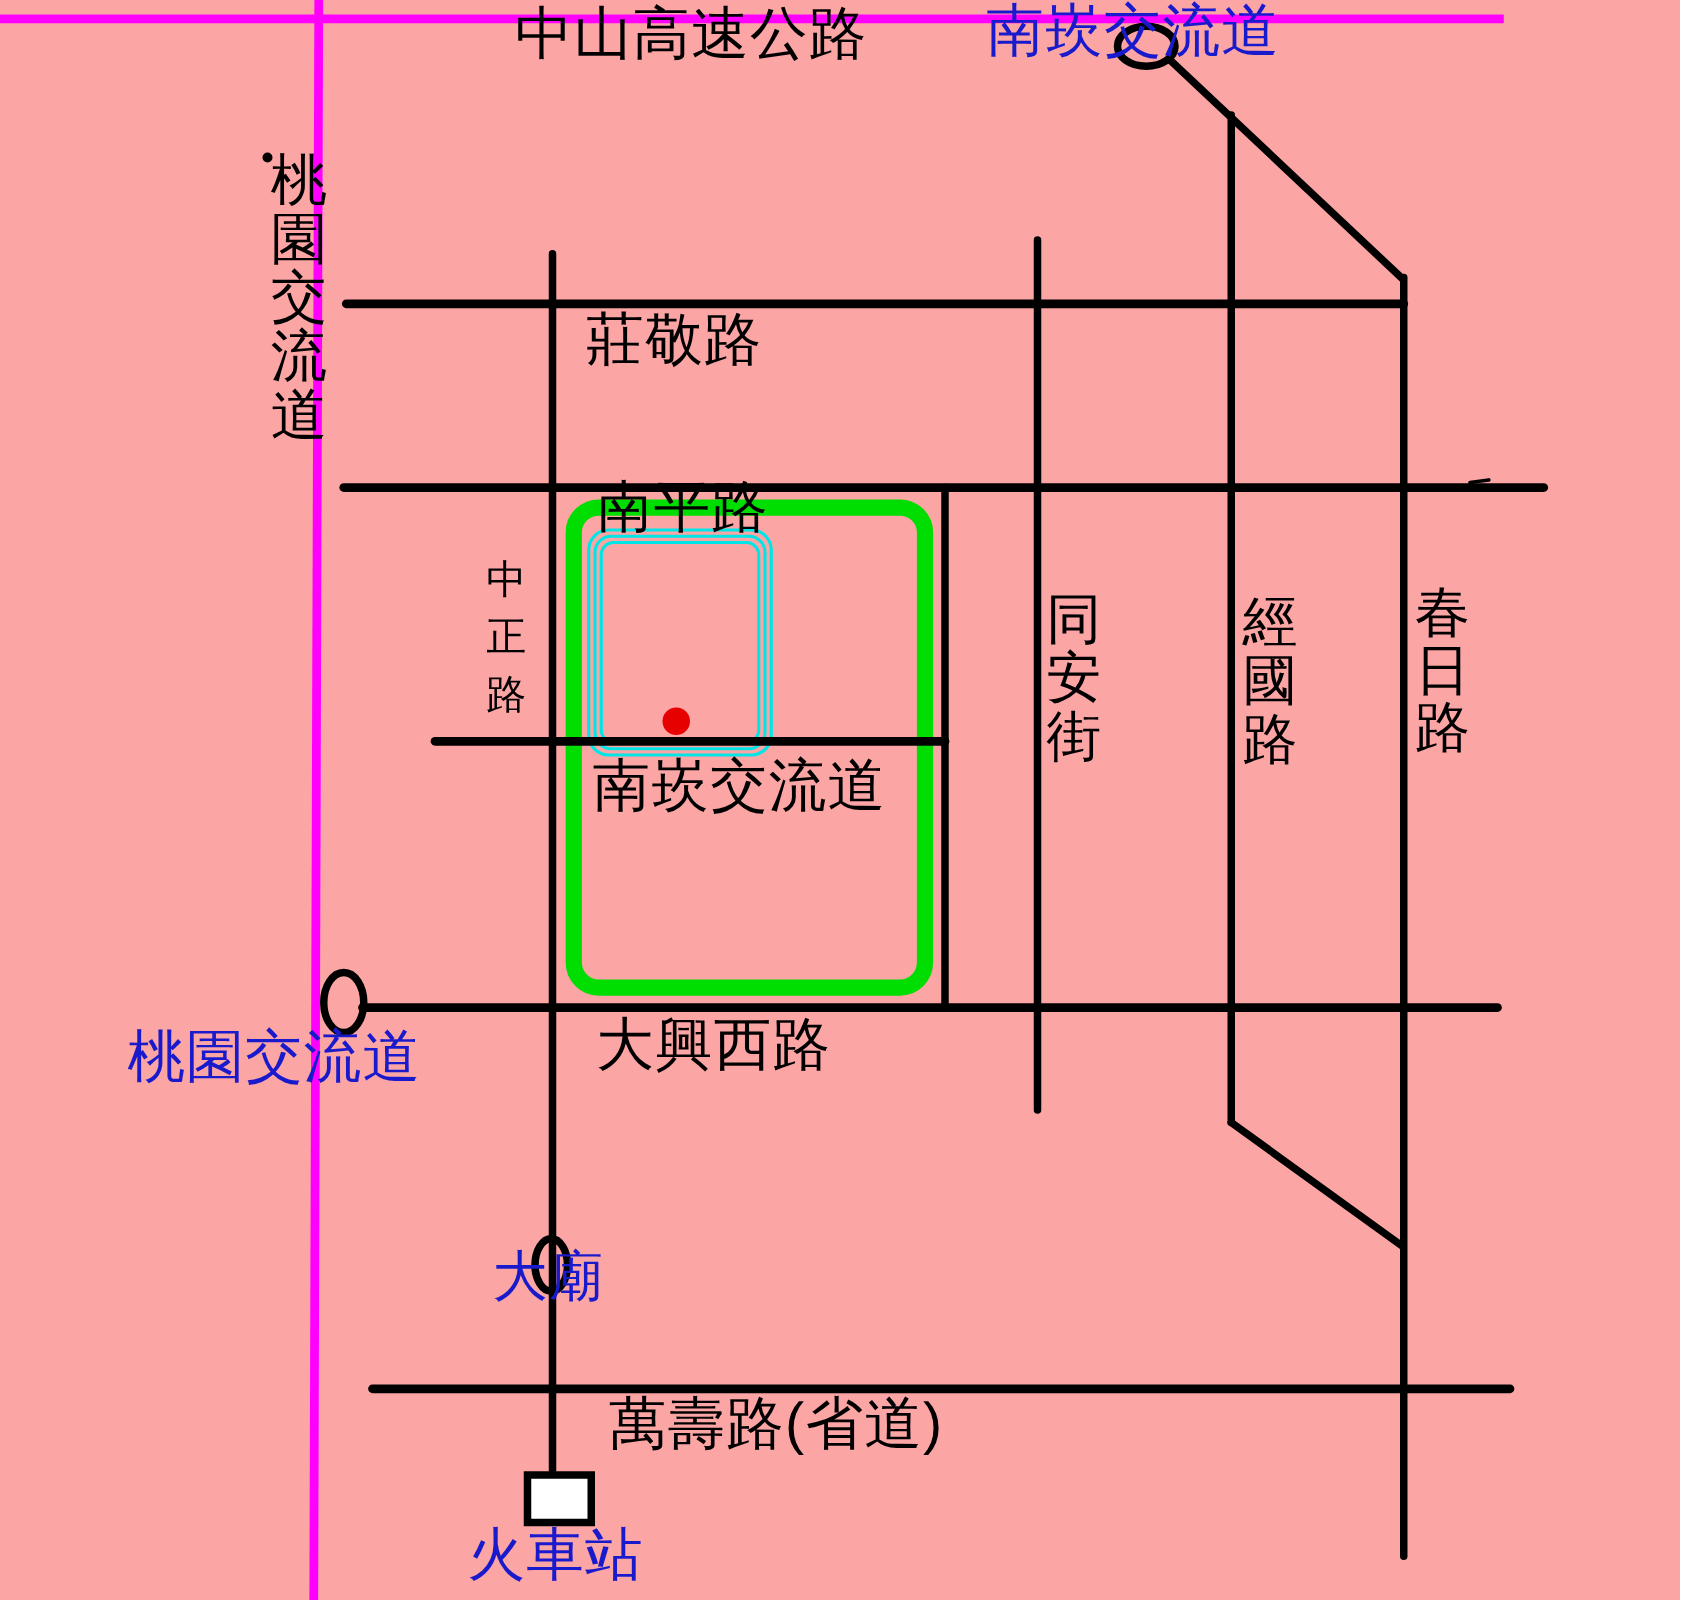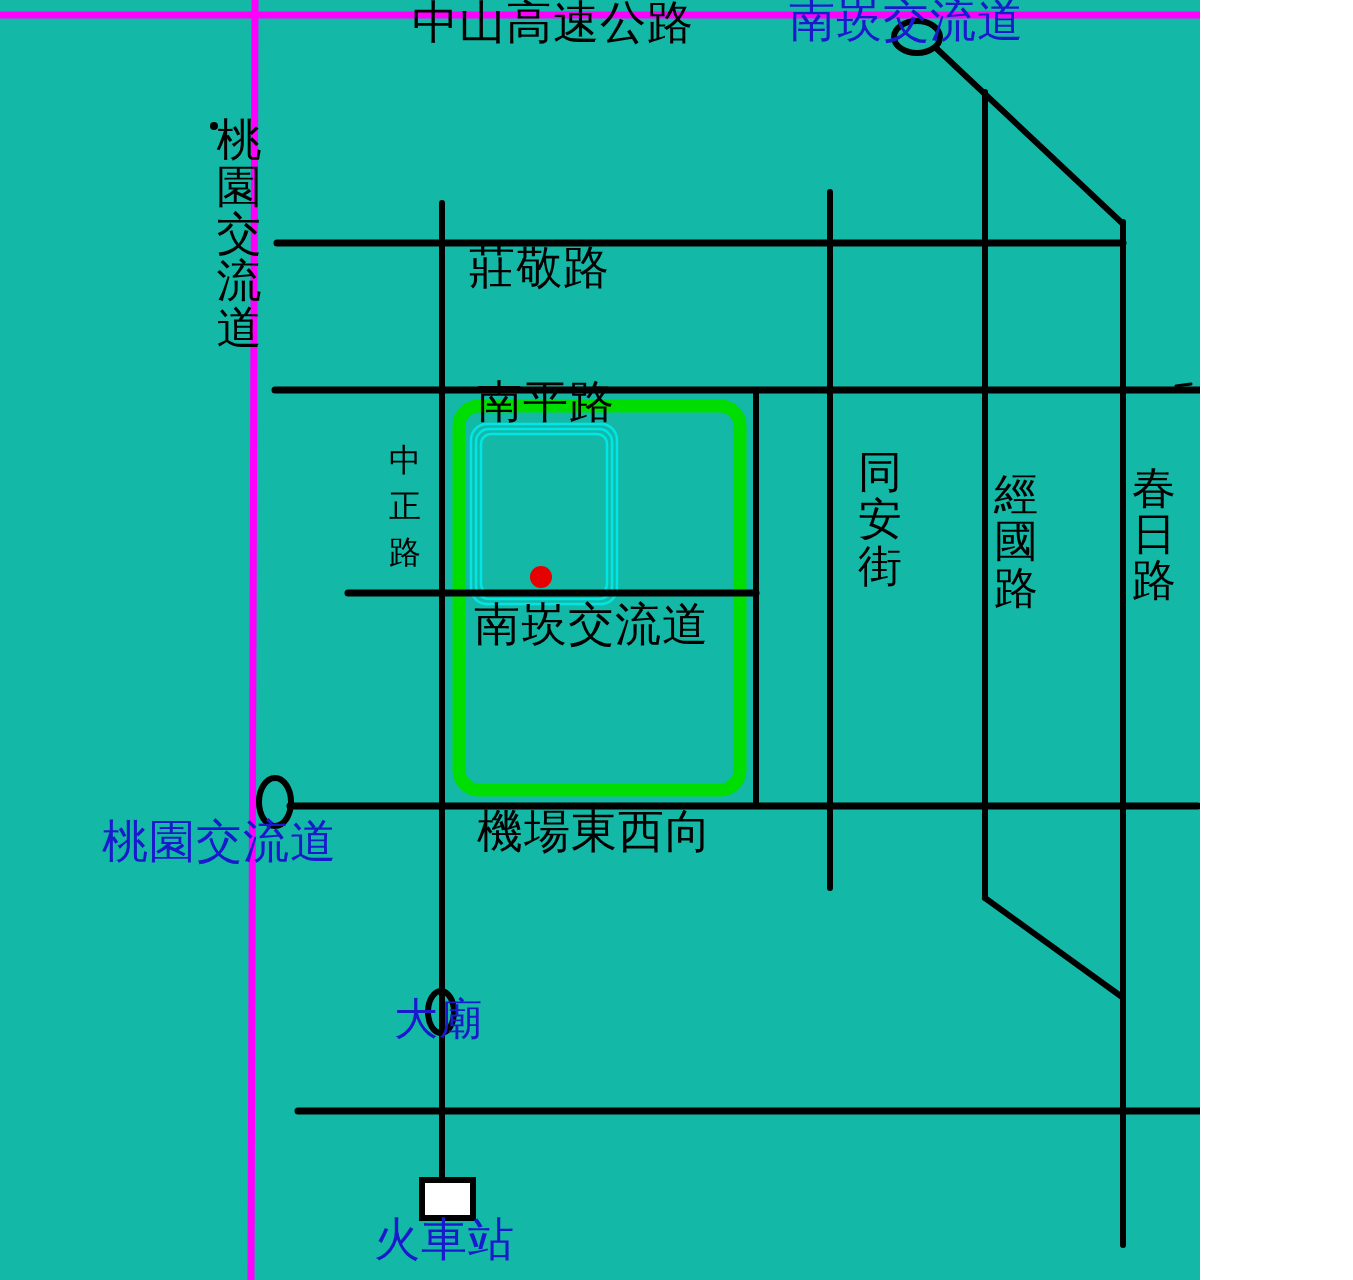--- a/index.html
+++ b/index.html
@@ -1,18 +1,18 @@
 <!DOCTYPE html>
 <html><head>
 <meta charset="utf-8">
 <style>
   html,body{margin:0;padding:0;background:#ffffff;}
   #canvas{
-    position:relative;width:1200px;height:1280px;background:#14b8a6;overflow:hidden;
-    font-family:Liberation Mono, monospace;
+    position:relative;width:1344px;height:1280px;background:#fca5a5;overflow:hidden;
+    font-family:Liberation Sans, sans-serif;
   }
   #map-svg{position:absolute;left:0;top:0;}
   .lbl{
     position:absolute;color:#000000;font-size:46px;line-height:1.05;
     white-space:nowrap;letter-spacing:1px;
   }
   .vlbl{
     position:absolute;color:#000000;font-size:45px;
     width:50px;line-height:47px;white-space:normal;
     word-break:break-all;text-align:center;letter-spacing:0;
@@ -72,27 +72,28 @@
   <div class="vlbl" style="left:214px;top:120px;">桃園交流道</div>
 
   <div class="lbl" style="left:469px;top:247px;">莊敬路</div>
 
   <div class="lbl" style="left:477px;top:382px;font-size:45px;">南平路</div>
 
   <div class="vlbl" style="left:380px;top:440px;font-size:32px;line-height:46px;">中正路</div>
 
   <div class="lbl" style="left:474px;top:604px;">南崁交流道</div>
 
-  <div class="vlbl" style="left:834px;top:452px;font-size:44px;line-height:47px;padding-left:21px;">同安街</div>
+  <div class="vlbl" style="left:834px;top:472px;font-size:44px;line-height:47px;">同安街</div>
 
   <div class="vlbl" style="left:991px;top:446px;font-size:44px;line-height:47px;margin-top:28px;">經國路</div>
 
   <div class="vlbl" style="left:1129px;top:449px;font-size:44px;line-height:46px;margin-top:19px;">春日路</div>
 
   <div class="lbl blue" style="left:102px;top:821px;">桃園交流道</div>
 
-  <div class="lbl" style="left:477px;top:811px;">機場東西向</div>
+  <div class="lbl" style="left:477px;top:811px;">大興西路</div>
 
   <div class="lbl blue" style="left:394px;top:999px;font-size:44px;">大廟</div>
 
+  <div class="lbl" style="left:487px;top:1114px;">萬壽路(省道)</div>
 
   <div class="lbl blue" style="left:374px;top:1219px;">火車站</div>
 </div>
 
 </body></html>

